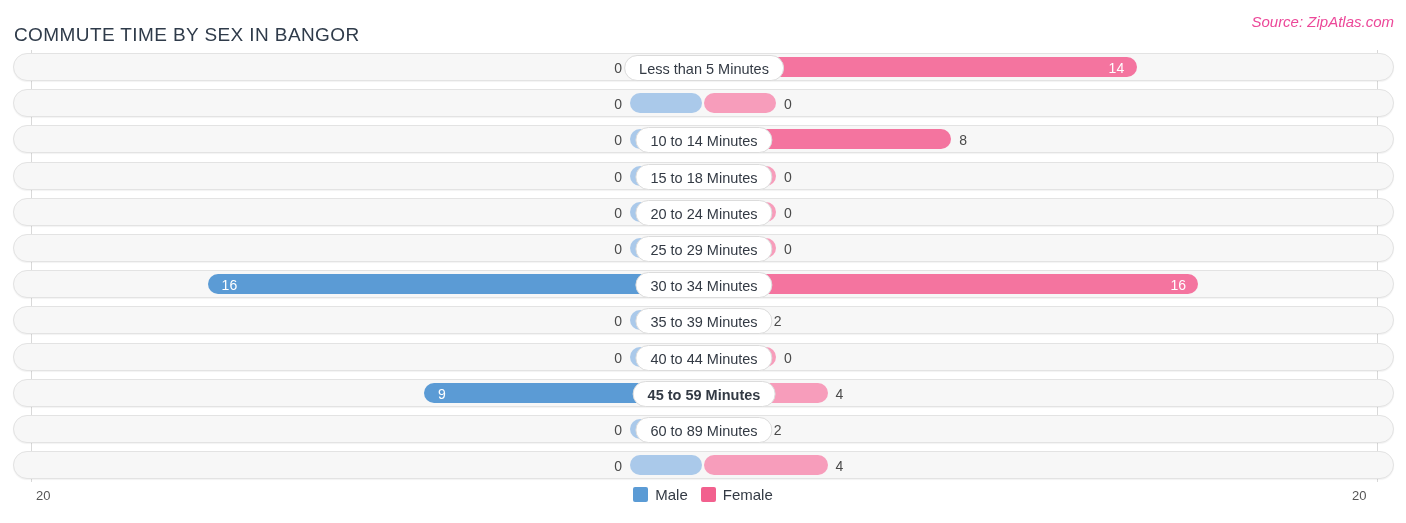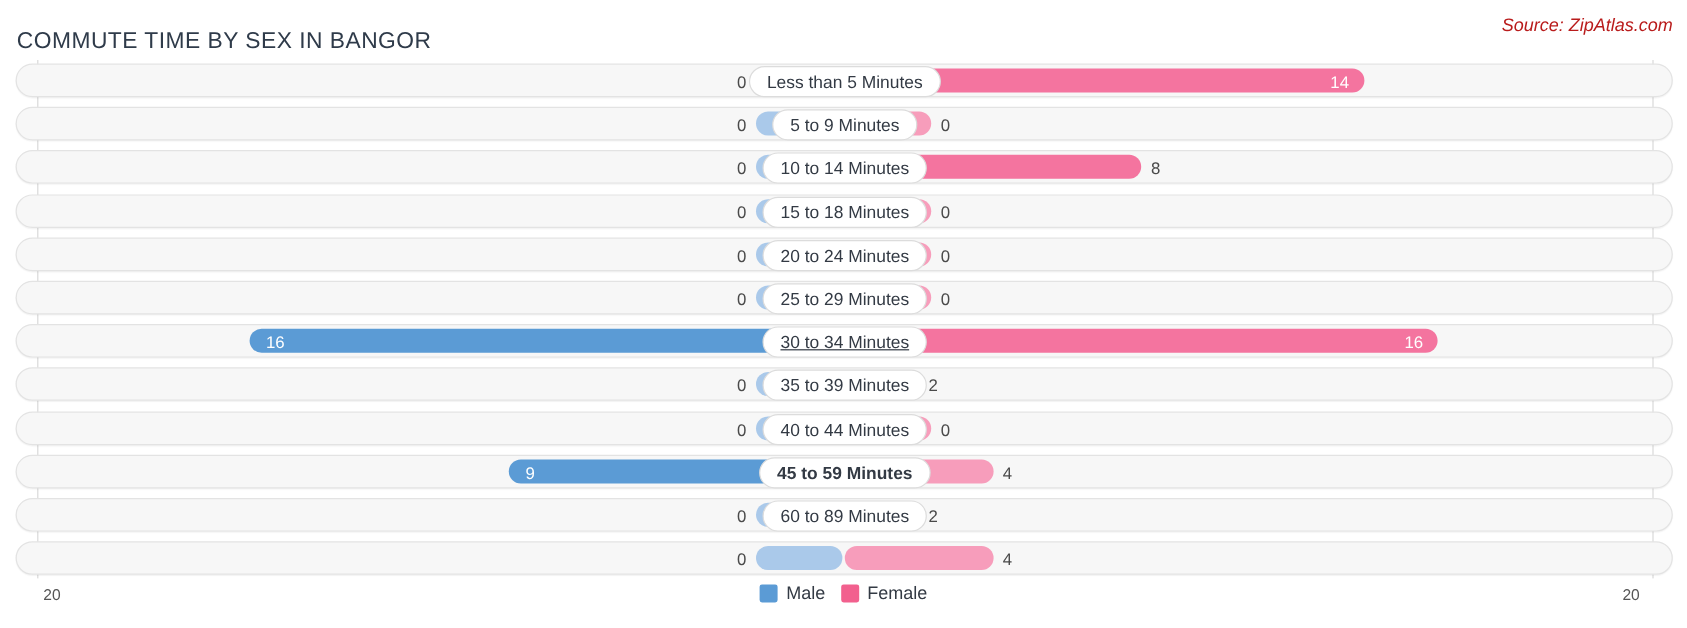--- a/index.html
+++ b/index.html
@@ -13,21 +13,21 @@
   #chart-root{position:relative;width:1406px;height:523px;}
 
   
   .title{
     position:absolute;left:14px;top:9px;
     font-size:19px;letter-spacing:.4px;
     color:#2f3b4a;font-weight:400;white-space:nowrap;margin-top:15px;
   }
   .source{
     position:absolute;right:12px;top:13px;
-    font-size:15px;font-style:italic;color:#b91c1c;white-space:nowrap;
+    font-size:15px;font-style:italic;color:#ec4899;white-space:nowrap;
   }
 
   
   .plot{position:absolute;left:0;top:50px;width:1406px;height:432px;}
   .gridline{position:absolute;top:0;bottom:0;width:1px;background:#d9d9d9;}
   .gridline.left{left:31px;}
   .gridline.right{left:1377px;}
 
   .row{
     position:absolute;left:13px;width:1381px;height:28px;
@@ -95,21 +95,20 @@
         <div class="val" style="right: 771px;">0</div>
         <div class="bar female mid" style="left: 690px; width: 432.6px;"></div>
         <div class="val inside" style="left: 1094.6px;">14</div>
         <div class="pill" style="left: 690px;">Less than 5 Minutes</div>
       </div>
       <div class="row" style="top: 39.2px;">
         <div class="bar male zero" style="right: 691px; width: 72px;"></div>
         <div class="val" style="right: 771px;">0</div>
         <div class="bar female zero" style="left: 690px; width: 72px;"></div>
         <div class="val" style="left: 770px;">0</div>
-        <div class="pill" style="left: 690px;">5 to 9 Minutes</div>
       </div>
       <div class="row" style="top: 75.4px;">
         <div class="bar male zero" style="right: 691px; width: 72px;"></div>
         <div class="val" style="right: 771px;">0</div>
         <div class="bar female mid" style="left: 690px; width: 247.2px;"></div>
         <div class="val" style="left: 945.2px;">8</div>
         <div class="pill" style="left: 690px;">10 to 14 Minutes</div>
       </div>
       <div class="row" style="top: 111.6px;">
         <div class="bar male zero" style="right: 691px; width: 72px;"></div>
@@ -130,21 +129,21 @@
         <div class="val" style="right: 771px;">0</div>
         <div class="bar female zero" style="left: 690px; width: 72px;"></div>
         <div class="val" style="left: 770px;">0</div>
         <div class="pill" style="left: 690px;">25 to 29 Minutes</div>
       </div>
       <div class="row" style="top: 220.2px;">
         <div class="bar male" style="right: 691px; width: 494.4px;"></div>
         <div class="val inside" style="left: 207.6px;">16</div>
         <div class="bar female mid" style="left: 690px; width: 494.4px;"></div>
         <div class="val inside" style="left: 1156.4px;">16</div>
-        <div class="pill" style="left: 690px; text-decoration: underline;">30 to 34 Minutes</div>
+        <div class="pill" style="left: 690px;">30 to 34 Minutes</div>
       </div>
       <div class="row" style="top: 256.4px;">
         <div class="bar male zero" style="right: 691px; width: 72px;"></div>
         <div class="val" style="right: 771px;">0</div>
         <div class="bar female zero" style="left: 690px; width: 61.8px;"></div>
         <div class="val" style="left: 759.8px;">2</div>
         <div class="pill" style="left: 690px;">35 to 39 Minutes</div>
       </div>
       <div class="row" style="top: 292.6px;">
         <div class="bar male zero" style="right: 691px; width: 72px;"></div>

